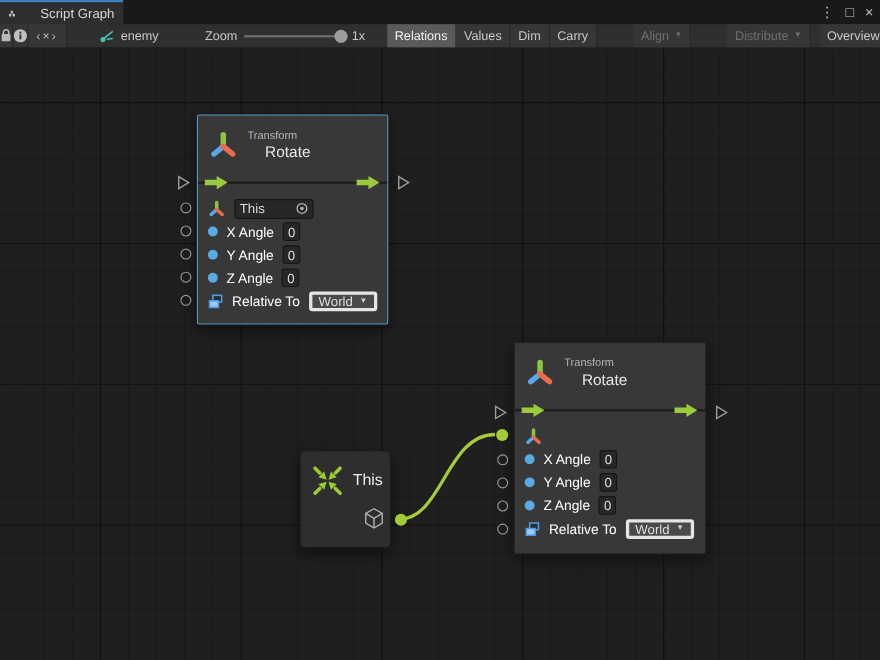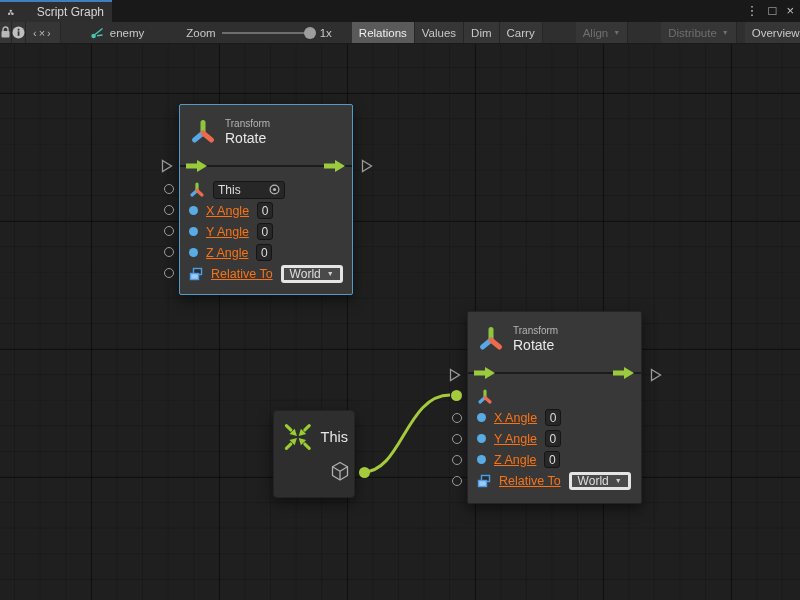--- a/index.html
+++ b/index.html
@@ -48,28 +48,28 @@
 
   .wire-layer { position:absolute; left:0; top:0; width:800px; height:556px;
                 pointer-events:none; z-index:1; }
 
   
   .node { position:absolute; background:#383838; border:1px solid #252525; border-radius:2px;
           box-shadow:0 5px 14px rgba(0,0,0,0.5); z-index:2; }
   .node.selected { border:1px solid #4f9cc7; }
   .node-header { display:flex; align-items:center; gap:9px; padding:9px 10px 4px 10px; height:48px; }
   .node-cat { color:#b5b5b5; font-size:10px; line-height:13px; }
-  .node-title { color:#e8e8e8; font-size:14px; line-height:16px; }
+  .node-title { color:#e8e8e8; font-size:14px; line-height:16px;margin-left:16px; }
   .flow-row { position:relative; height:26px; }
   .relation-line { position:absolute; left:0; right:0; top:12px; height:2px; background:#1c1c1c; }
   .flow-in  { position:absolute; left:6px;  top:7px; }
   .flow-out { position:absolute; right:6px; top:7px; }
   .rows { position:relative; }
   .prow { display:flex; align-items:center; gap:8px; height:21px; padding-left:9px; }
-  .plabel { color:#f97316; font-size:12.5px; white-space:nowrap;text-decoration:underline; }
+  .plabel { color:#ffffff; font-size:12.5px; white-space:nowrap; }
   .dot { width:9px; height:9px; border-radius:50%; background:#59ace3; flex:0 0 auto; }
   .vfield { min-width:16px; height:17px; background:#272727; border:1px solid #151515;
             border-radius:3px; color:#dedede; font-size:12px; display:flex;
             align-items:center; justify-content:center; padding:0 3px; }
   .target-field { width:72px; height:18px; background:#272727; border:1px solid #151515;
                   border-radius:3px; color:#dedede; font-size:12px; display:flex;
                   align-items:center; padding:0 4px; gap:4px; }
   .target-field .tf-text { flex:1 1 auto; }
   .dropdown { height:18px; background:#4a4a4a; border:3px solid #e5e5e5; border-radius:3px;
               color:#dedede; font-size:12px; display:flex; align-items:center;

